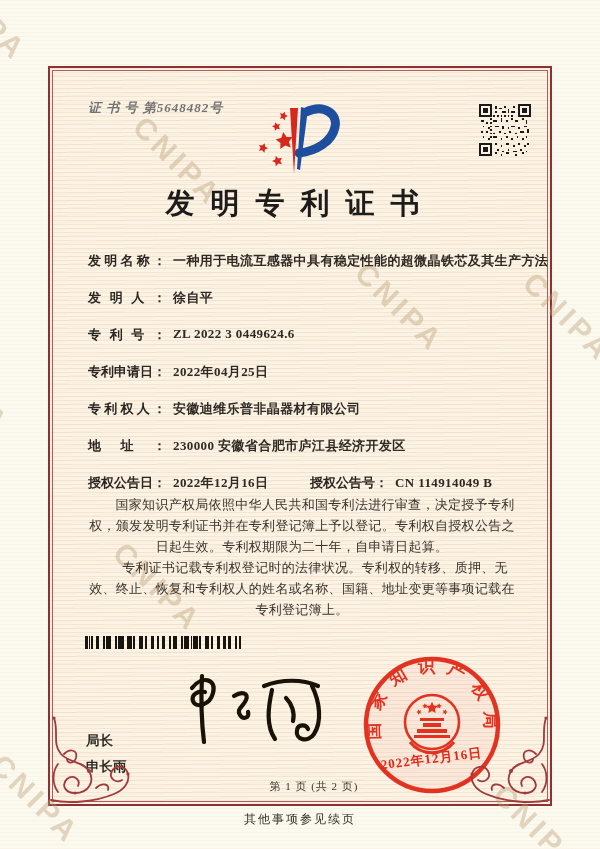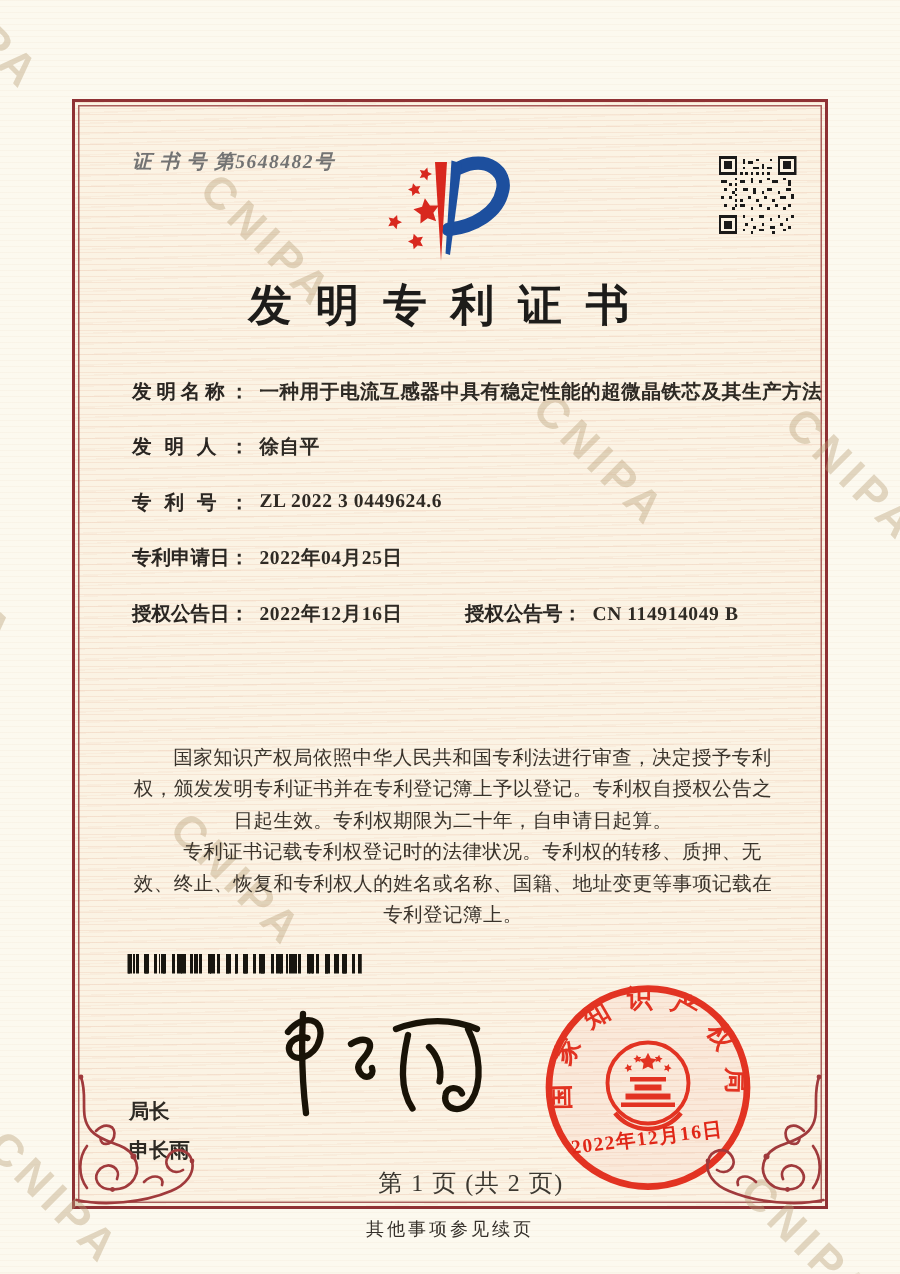--- a/index.html
+++ b/index.html
@@ -58,21 +58,21 @@
     background-image:
       repeating-linear-gradient(90deg,#17150f 0 2px,rgba(0,0,0,0) 2px 6px),
       repeating-linear-gradient(90deg,#17150f 0 3px,rgba(0,0,0,0) 3px 11px),
       repeating-linear-gradient(90deg,rgba(0,0,0,0) 0 4px,#17150f 4px 5px,rgba(0,0,0,0) 5px 17px);
   }
   .director{left:86px;top:728px;font-size:13.5px;font-weight:700;color:#2e2a24;line-height:26px;}
   .sig{left:168px;top:662px;}
   .seal{left:357px;top:650px;}
   .seal-ring{font-size:17px;font-weight:700;fill:#e23322;letter-spacing:11px;font-family:"Liberation Serif","DejaVu Serif",serif;}
   .seal-date{font-size:13px;font-weight:700;fill:#e02718;letter-spacing:1px;font-family:"Liberation Serif","DejaVu Serif",serif;}
-  .pagenum{left:0;right:0;top:779px;text-align:center;font-size:16px;color:#3c3831;letter-spacing:1px;padding-left:28px;}
+  .pagenum{left:0;right:0;top:779px;text-align:center;font-size:11px;color:#3c3831;letter-spacing:1px;padding-left:28px;}
   .footnote{left:0;right:0;top:811px;text-align:center;font-size:12px;color:#35302a;letter-spacing:2px;}
   .flourish{position:absolute;z-index:3;}
   .flourish.right{transform:scaleX(-1);}
 </style>
 </head>
 <body>
 
 <div class="frame">
   <div class="frame-inner"></div>
 </div>
@@ -237,20 +237,26 @@
     <div class="frow">
       <span class="flabel">发明人：</span><span class="fvalue">徐自平</span>
     </div>
     <div class="frow">
       <span class="flabel">专利号：</span><span class="fvalue">ZL 2022 3 0449624.6</span>
     </div>
     <div class="frow">
       <span class="flabel">专利申请日：</span><span class="fvalue">2022年04月25日</span>
     </div>
     <div class="frow">
+      <span class="flabel">专利权人：</span><span class="fvalue">安徽迪维乐普非晶器材有限公司</span>
+    </div>
+    <div class="frow">
+      <span class="flabel">地址：</span><span class="fvalue">230000 安徽省合肥市庐江县经济开发区</span>
+    </div>
+    <div class="frow">
       <span class="fpair1"><span class="flabel">授权公告日：</span><span class="fvalue">2022年12月16日</span></span><span class="flabel">授权公告号：</span><span class="fvalue">CN 114914049 B</span>
     </div>
   </div>
 
   <div class="abs paras">
     <p>国家知识产权局依照中华人民共和国专利法进行审查，决定授予专利权，颁发发明专利证书并在专利登记簿上予以登记。专利权自授权公告之日起生效。专利权期限为二十年，自申请日起算。</p>
     <p>专利证书记载专利权登记时的法律状况。专利权的转移、质押、无效、终止、恢复和专利权人的姓名或名称、国籍、地址变更等事项记载在专利登记簿上。</p>
   </div>
 
   <div class="abs barcode"></div>

